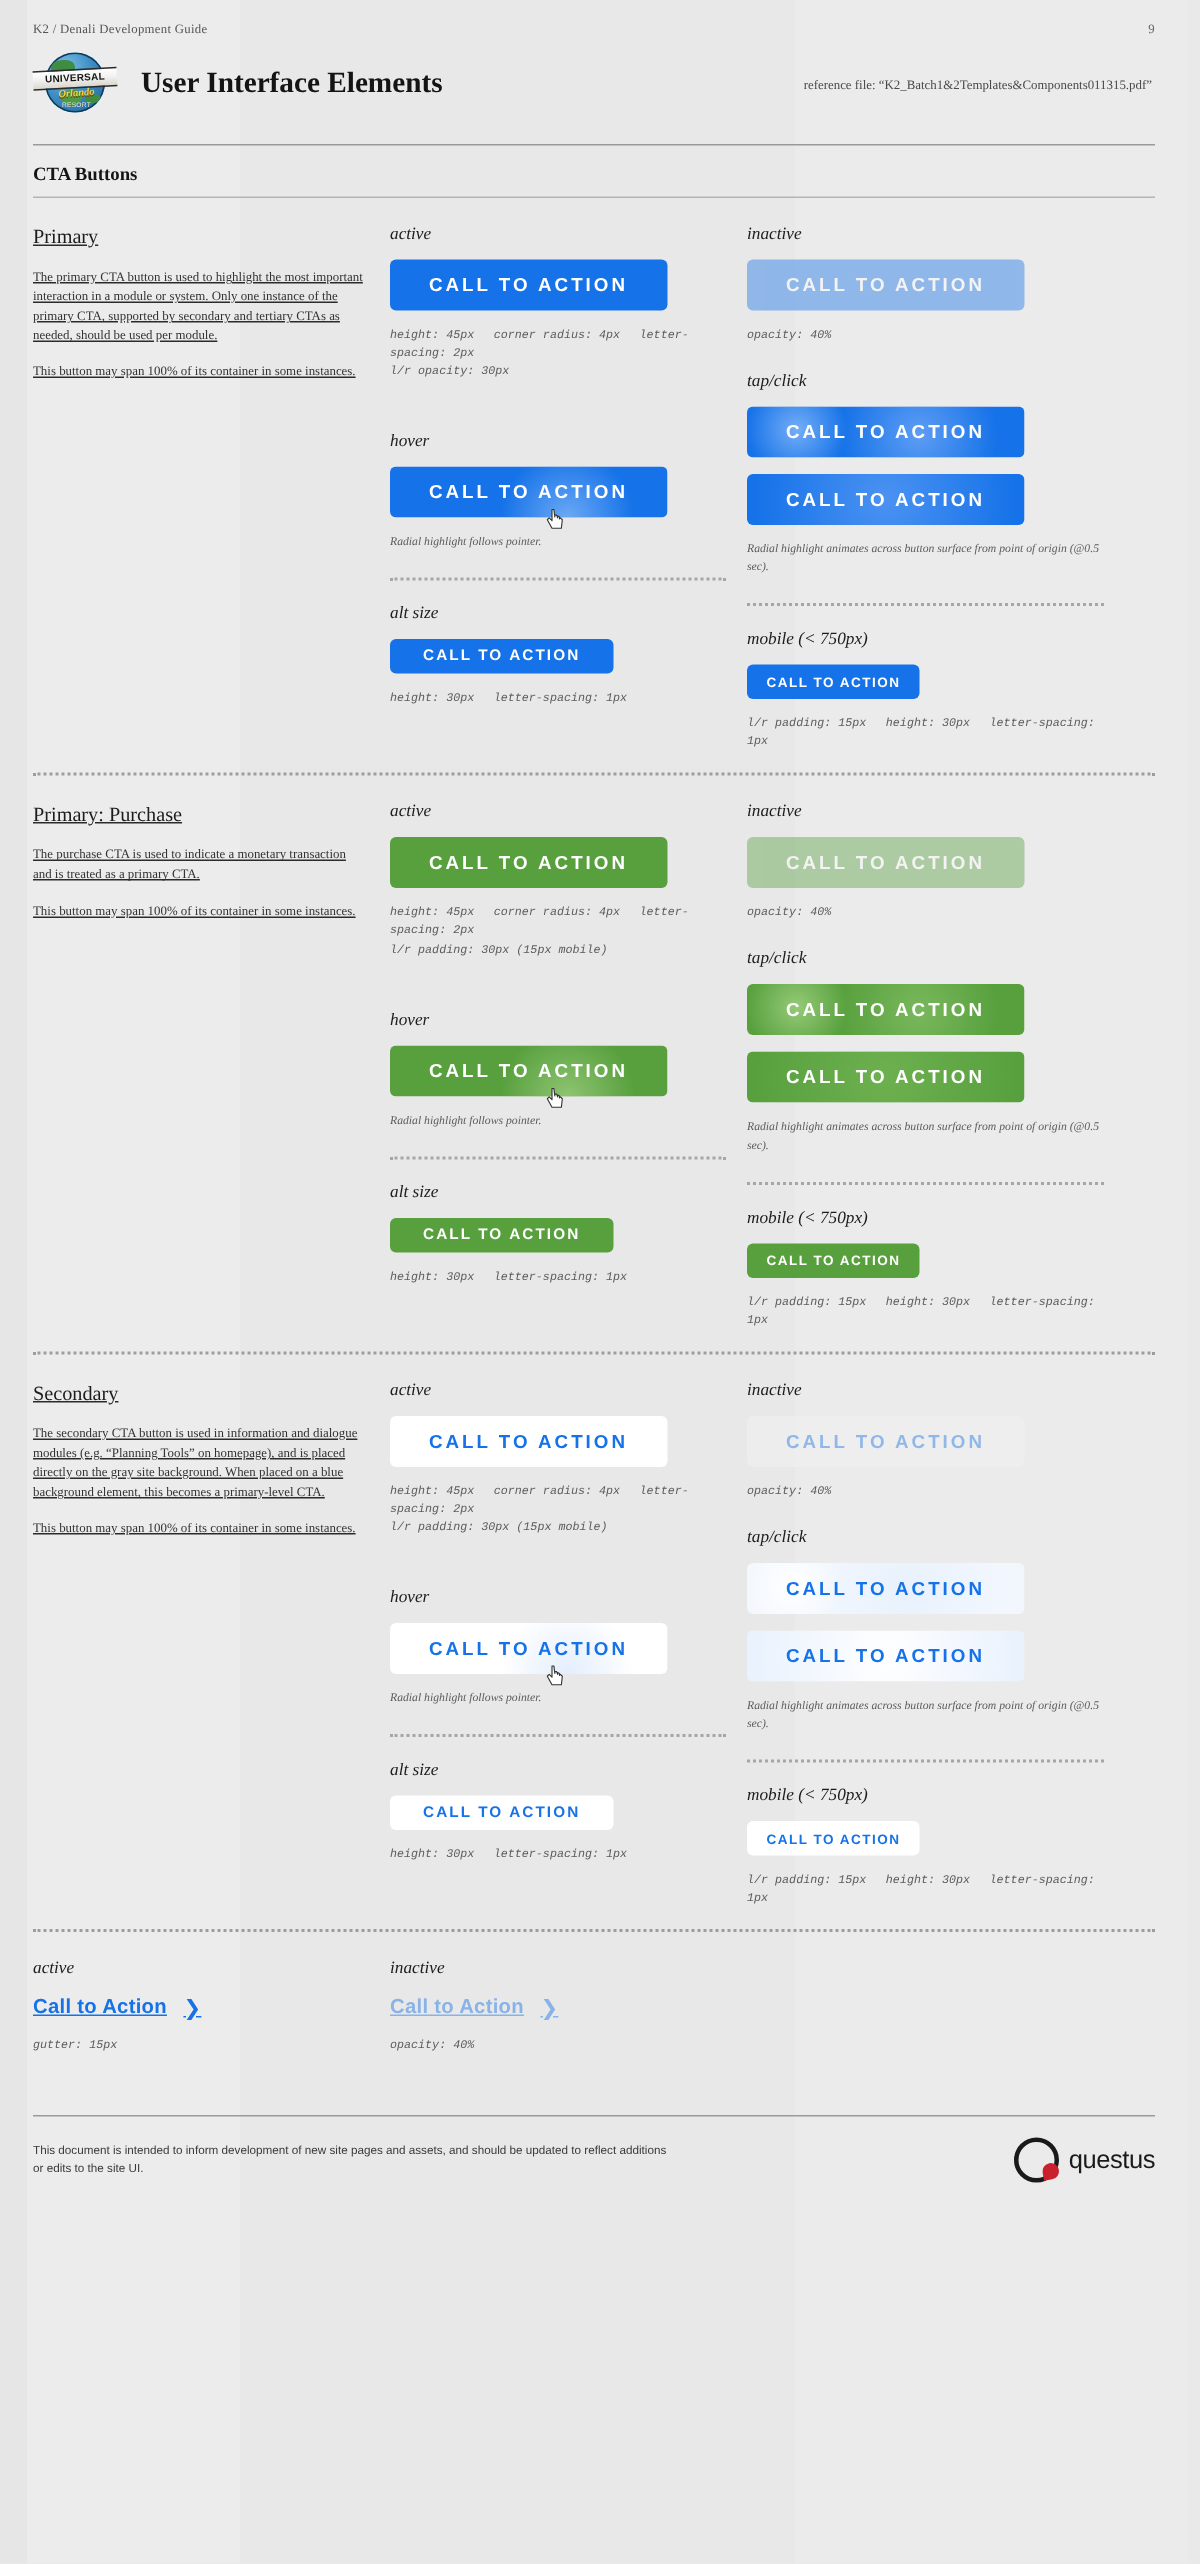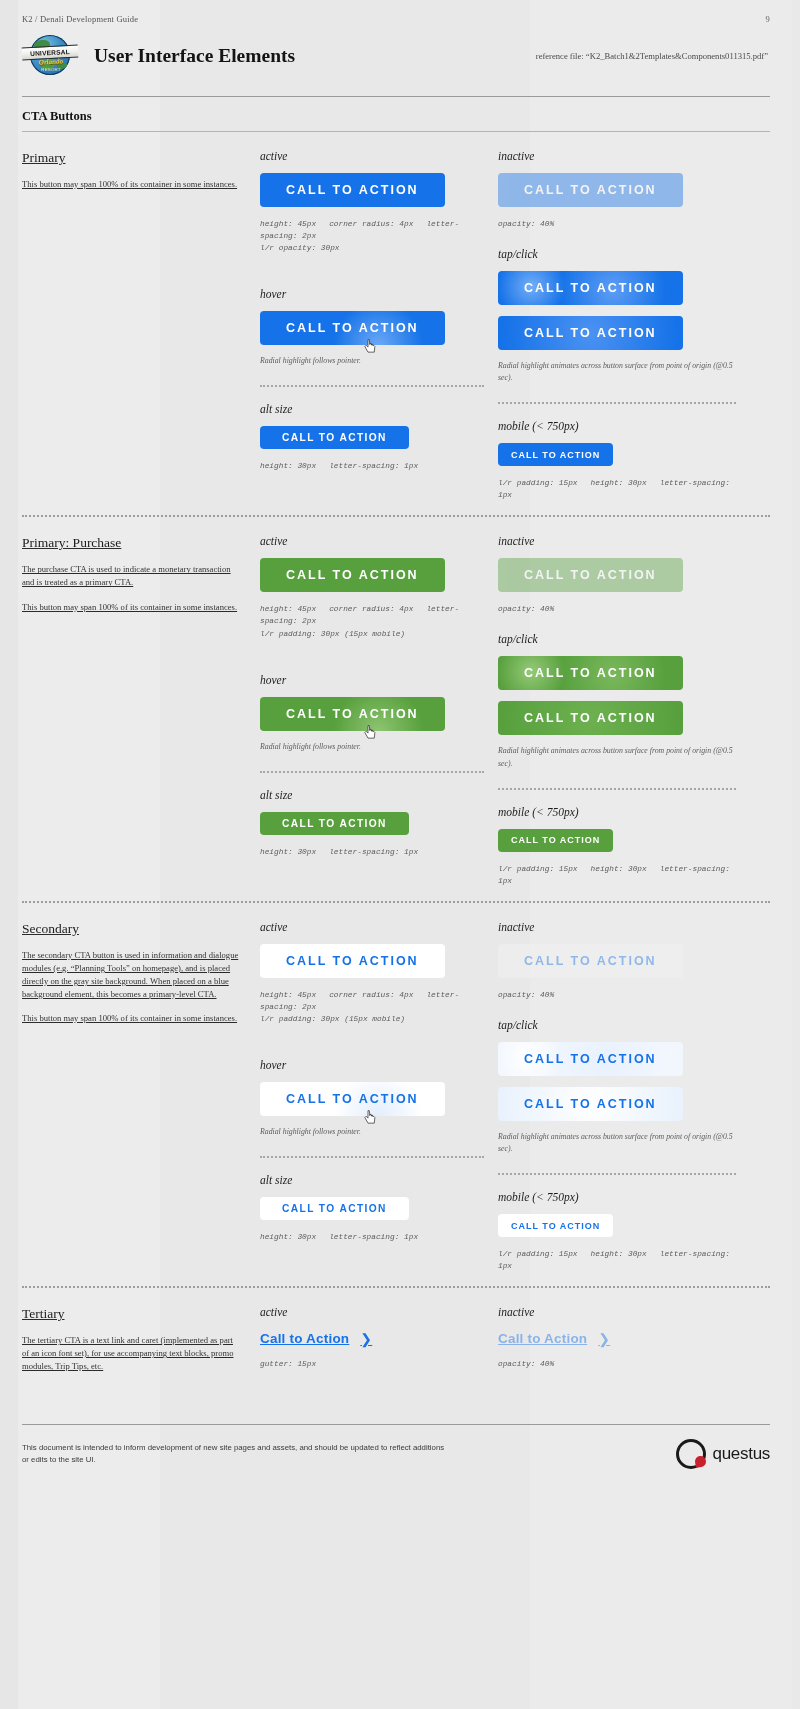--- a/index.html
+++ b/index.html
@@ -265,20 +265,21 @@
   <hr class="rule-solid">
 
   <div class="sectionhead">CTA Buttons</div>
   <hr class="rule-thin">
 
   <div class="block">
     <div class="cols">
 
       <div class="col-desc">
         <div class="cat-title">Primary</div>
+        <p class="cat-body">The primary CTA button is used to highlight the most important interaction in a module or system. Only one instance of the primary CTA, supported by secondary and tertiary CTAs as needed, should be used per module.</p>
         <p class="cat-body">This button may span 100% of its container in some instances.</p>
       </div>
 
       <div class="col-a">
         <div class="state-label">active</div>
         <button class="btn btn-lg blue">CALL TO ACTION</button>
         <p class="spec">
           <span>height: 45px</span><span class="gap"></span><span>corner radius: 4px</span><span class="gap"></span><span>letter-spacing: 2px</span><br>
           <span>l/r opacity: 30px</span>
         </p>
@@ -454,24 +455,20 @@
       </div>
 
     </div>
   </div>
 
   <hr class="rule-dotted">
 
   <div class="block">
     <div class="cols">
 
-      <div class="col-desc">
-        <div class="cat-title">Tertiary</div>
-        <p class="cat-body">The tertiary CTA is a text link and caret (implemented as part of an icon font set), for use accompanying text blocks, promo modules, Trip Tips, etc.</p>
-      </div>
 
       <div class="col-a">
         <div class="state-label">active</div>
         <a class="tlink" href="#">
           <span>Call to Action</span>
           <span class="caret">❯</span>
         </a>
         <p class="spec">gutter: 15px</p>
       </div>
 

